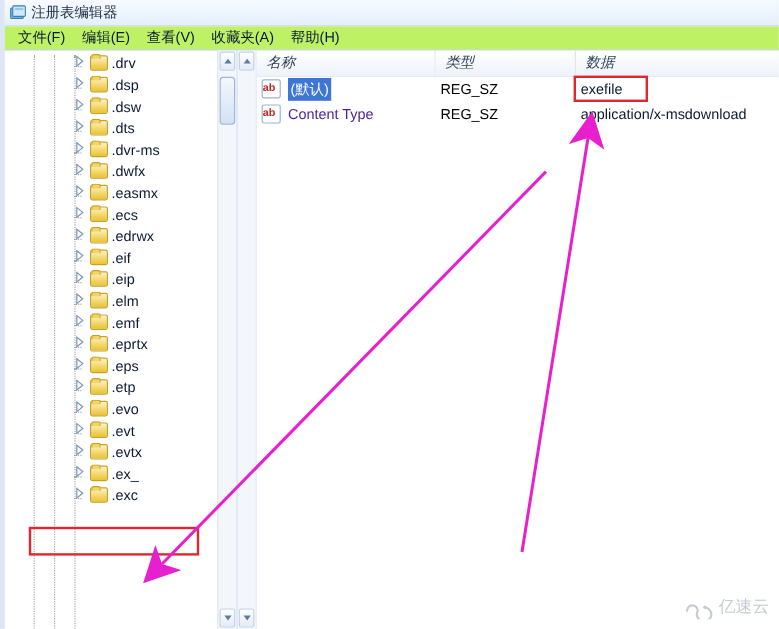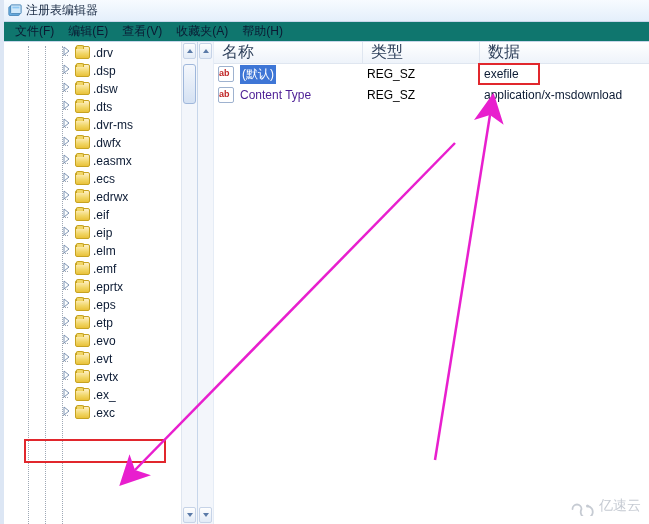--- a/index.html
+++ b/index.html
@@ -29,21 +29,21 @@
     border-bottom: 1px solid #c7d6ea;
   }
   .titlebar .app-icon {
     width: 14px; height: 14px;
     margin-right: 4px;
   }
   .titlebar .app-icon svg { width: 14px; height: 14px; display:block; }
   .title-text { color: #1a2b44; }
   .menubar {
     height: 20px;
-    background: #0f766e;
+    background: #bef264;
     display: flex;
     align-items: center;
     border-bottom: 1px solid #c7d6ea;
     padding: 0 4px;
     gap: 0;
   }
   .menu-item {
     padding: 2px 7px;
     color: #0b1a33;
     cursor: default;
@@ -148,21 +148,22 @@
     align-items: stretch;
     border-bottom: 1px solid #dfe6f0;
   }
   .lv-col {
     border-right: 1px solid #dfe6f0;
     background: linear-gradient(#ffffff, #eef3fa);
     display: flex;
     align-items: center;
     padding: 0 8px;
     color: #2d3f5a;
-    font-size: 16px;
+    font-size: 12px;
+    font-style: italic;
   }
   .col-name { width: 149px; }
   .col-type { width: 117px; }
   .col-data { flex: 1; border-right: none; }
   .lv-rows { }
   .lv-row {
     display: flex;
     height: 21px;
     align-items: center;
     border-bottom: 1px solid transparent;

